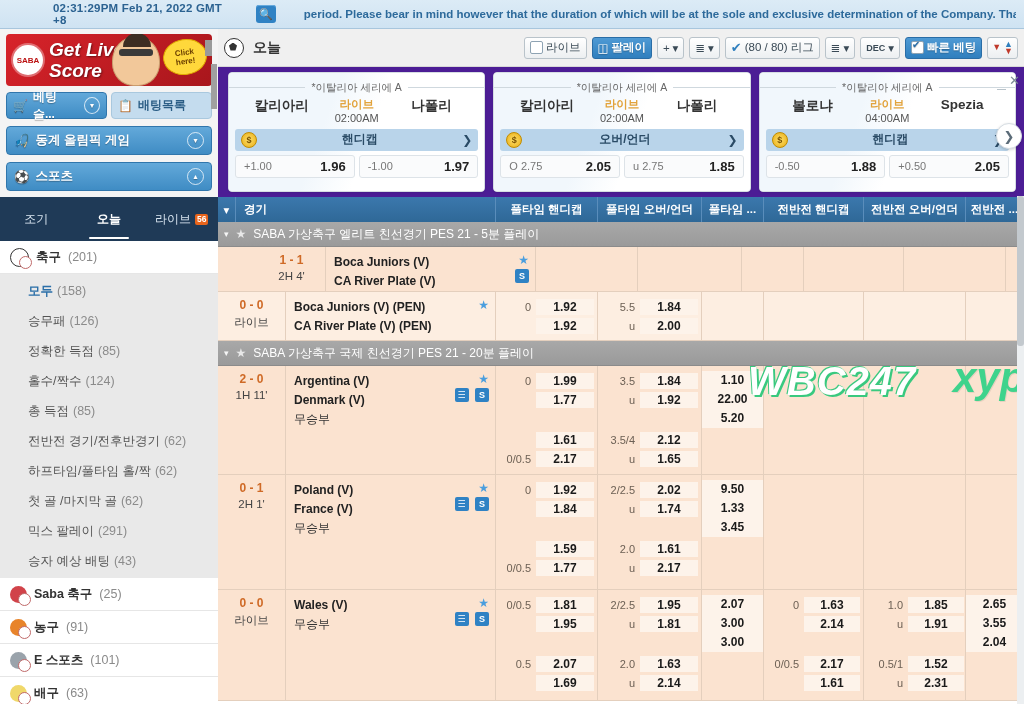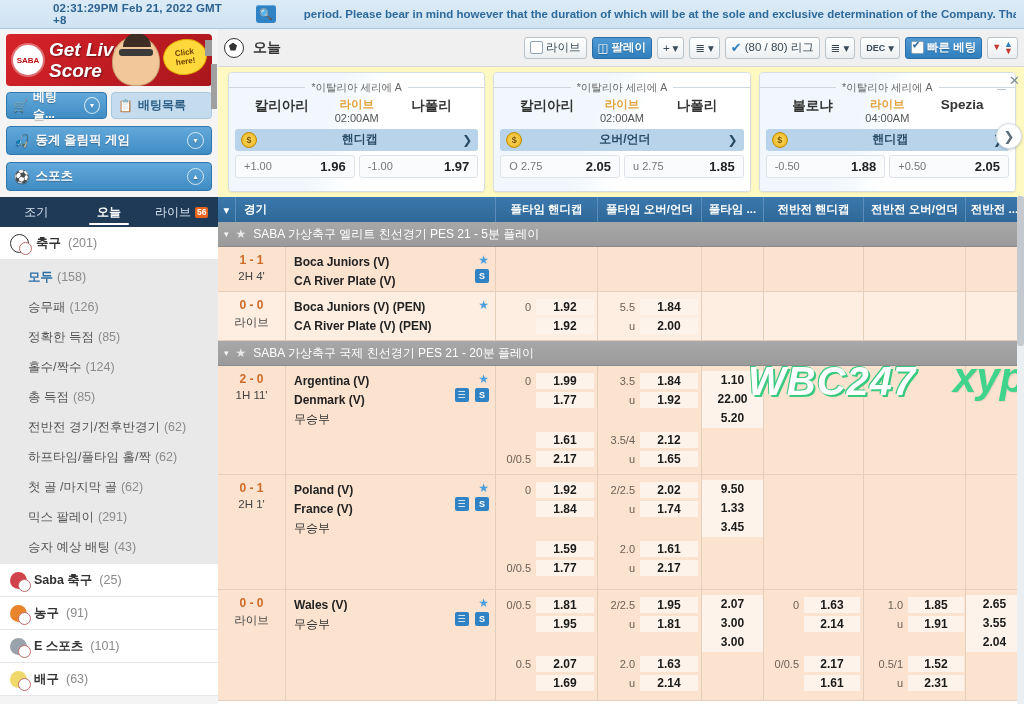--- a/index.html
+++ b/index.html
@@ -74,21 +74,21 @@
   .circ{width:15px;height:15px;border-radius:50%;border:1.5px solid rgba(255,255,255,.75);
     display:inline-flex;align-items:center;justify-content:center;font-size:8px;margin-left:auto;}
 
   .secbar{
     margin:7px 6px 0 6px;height:29px;border-radius:4px;
     background:linear-gradient(#63a9da,#3f8cc4);border:1px solid #3076ac;
     display:flex;align-items:center;gap:6px;padding:0 7px;box-sizing:border-box;
     color:#fff;font-weight:bold;font-size:12.5px;cursor:pointer;text-shadow:0 1px 1px rgba(0,0,0,.3);
   }
   .tabs{
-    margin-top:6px;height:30px;background:#1f3a57;display:flex;align-items:stretch;justify-content:space-between;
+    margin-top:6px;height:44px;background:#1f3a57;display:flex;align-items:stretch;justify-content:space-between;
   }
   .tab{flex:1;display:flex;align-items:center;justify-content:center;gap:4px;
     color:#dbe7f2;font-size:12px;cursor:pointer;position:relative;}
   .tab.active{color:#fff;font-weight:bold;}
   .tab.active:after{content:"";position:absolute;left:22%;right:22%;bottom:2px;height:2.5px;background:#fff;border-radius:2px;}
   .badge-o{background:#e8641c;color:#fff;font-size:8.5px;font-weight:bold;border-radius:2px;padding:0 2px;line-height:11px;}
 
   .sportrow{
     height:33px;display:flex;align-items:center;gap:7px;padding:0 10px;box-sizing:border-box;
     background:#fff;border-bottom:1px solid #e6e6e6;cursor:pointer;font-size:12.5px;color:#333;
@@ -122,21 +122,21 @@
   }
   .ctl.on{background:linear-gradient(#4f9ad4,#2f7fbe);border-color:#2a6da6;color:#fff;font-weight:bold;
     text-shadow:0 1px 1px rgba(0,0,0,.25);}
   .cbx{width:11px;height:11px;border:1px solid #8ea3b3;background:#fff;border-radius:2px;display:inline-block;}
   .cbx.checked{background:#fff;position:relative;}
   .cbx.checked:after{content:"\2714";position:absolute;left:0px;top:-3px;font-size:10px;color:#2a6da6;}
   .chk-blue{color:#2f7fbe;font-size:13px;font-weight:bold;}
   .arrowset{display:flex;flex-direction:column;line-height:7px;font-size:9px;}
 
   
-  .cards{height:130px;background:#fef9c3;display:flex;align-items:center;gap:8px;padding:5px 8px 6px 10px;
+  .cards{height:130px;background:#4c1d95;display:flex;align-items:center;gap:8px;padding:5px 8px 6px 10px;
     box-sizing:border-box;position:relative;}
   .card{
     flex:1;height:118px;background:#fff;border:1px solid #d6dde3;border-radius:4px;
     box-shadow:0 1px 2px rgba(0,0,0,.08);position:relative;overflow:hidden;
     display:flex;flex-direction:column;
   }
   .card:before{content:"";position:absolute;left:0;top:0;width:100%;height:100%;
     background:linear-gradient(110deg,#f1f7fc 0%,#f1f7fc 38%,#ffffff 55%,#ffffff 100%);}
   .card>*{position:relative;}
   .cleague{display:flex;align-items:center;gap:6px;justify-content:center;margin-top:8px;
@@ -525,21 +525,21 @@
       <div class="th" style="width:58px;flex:0 0 58px;">전반전 ...</div>
 
     </div>
 
     <div class="grouprow">
       <span class="caret">▾</span>
       <span class="star">★</span>
       <span>SABA 가상축구 엘리트 친선경기 PES 21 - 5분 플레이</span>
     </div>
 
-    <div class="mrow" style="height:44px;">
+    <div class="mrow" style="height:44px;padding-left:40px;">
       <div class="c-score">
         <div class="sc">1 - 1</div>
         <div class="st">2H 4'</div>
       </div>
       <div class="c-team">
         <div class="tn">Boca Juniors (V)</div>
         <div class="tn">CA River Plate (V)</div>
         <div class="ticons">
           <span class="fv">★</span>
           <span class="ibox">S</span>

